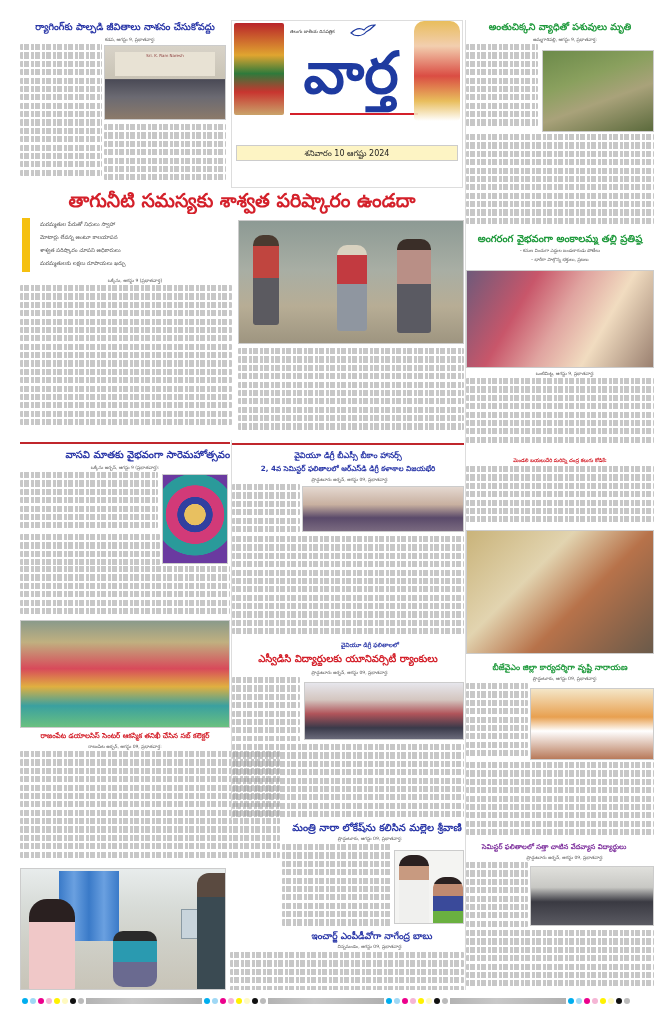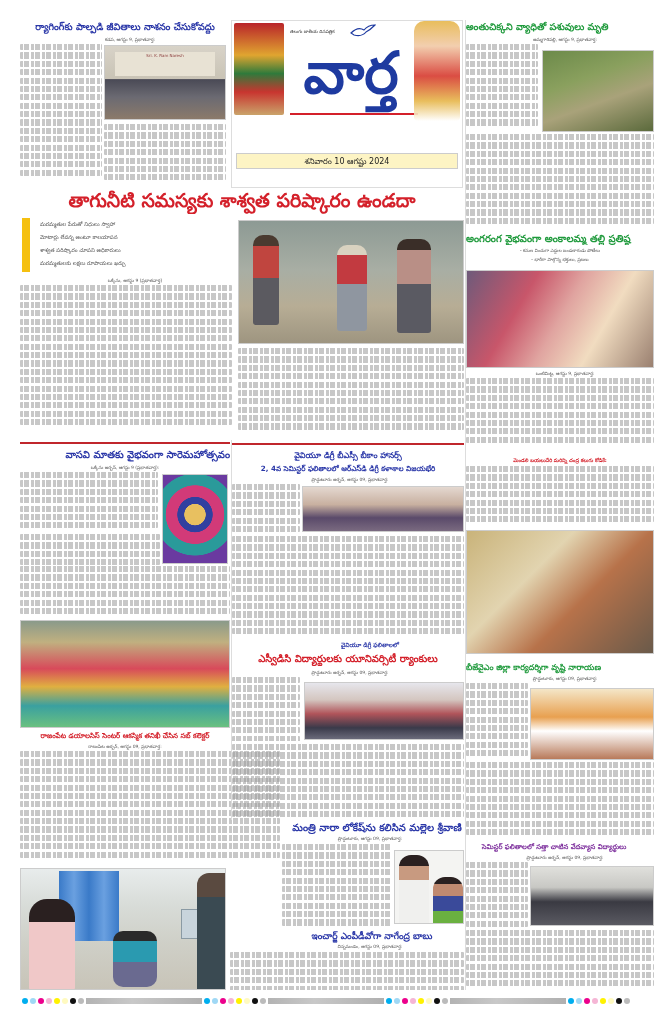--- a/index.html
+++ b/index.html
@@ -3,21 +3,21 @@
 <meta charset="utf-8">
 <style>
   * { box-sizing: border-box; margin: 0; padding: 0; }
   html, body { width: 670px; height: 1024px; background: #ffffff; overflow: hidden; }
   body { font-family: "DejaVu Sans", sans-serif; color: #333; position: relative; }
   .abs { position: absolute; }
   .body-text { font-size: 4.2px; line-height: 6.2px; color: #666; text-align: justify; overflow: hidden; }
   .body-text .ln { display: block; height: 6.2px; background: repeating-linear-gradient(90deg, #9a9a9a 0 3px, transparent 3px 4px, #9a9a9a 4px 9px, transparent 9px 11px); opacity: 0.55; margin-bottom: 2.2px; border-radius: 1px; }
   .dateline { font-size: 4.5px; color: #555; text-align: center; white-space: nowrap; overflow: hidden; }
   .hl-blue { color: #2a37a8; font-weight: bold; white-space: nowrap; overflow: hidden; text-align: center; }
-  .hl-green { color: #1f9a3c; font-weight: bold; white-space: nowrap; overflow: hidden; text-align: left; }
+  .hl-green { color: #1f9a3c; font-weight: bold; white-space: nowrap; overflow: hidden; text-align: center; }
   .hl-red { color: #d4202a; font-weight: bold; white-space: nowrap; overflow: hidden; text-align: center; }
   .hl-purple { color: #7a2a9a; font-weight: bold; white-space: nowrap; overflow: hidden; text-align: center; }
   .photo { overflow: hidden; border: 0.5px solid #ccc; }
   .divider-red { height: 2px; background: #c0262c; }
   .masthead { background: #fff; border: 1px solid #ddd; }
   .mast-top { background: #e11d25; color: #fff; font-weight: bold; text-align: center; font-size: 26px; line-height: 42px; height: 42px; white-space: nowrap; overflow: hidden; letter-spacing: 0.5px; }
   .mast-logo { color: #1e3aa0; font-weight: bold; font-size: 58px; line-height: 80px; text-align: center; }
   .mast-date { background: #fdf4c4; border: 1px solid #ccc; text-align: center; font-size: 8px; line-height: 16px; height: 16px; color: #222; }
   .bullet-box { border-left: 8px solid #f5c010; padding-left: 10px; }
   .bullet-box div { font-size: 5.5px; line-height: 13px; color: #555; white-space: nowrap; }
@@ -34,21 +34,21 @@
     <div style="position:absolute; left:58px; top:8px; font-size:4.5px; color:#333;">తెలుగు జాతీయ దినపత్రిక</div>
     <div style="position:absolute; left:118px; top:2px; width:26px; height:14px;">
       <svg width="26" height="14" viewBox="0 0 26 14">
           <path d="M1 9 Q8 2 14 6 Q18 1 25 1 Q20 6 16 8 Q12 13 4 11 Z" fill="none" stroke="#1e3aa0" stroke-width="1.2"></path>
         </svg>
     </div>
     <div class="mast-logo" style="position:absolute; left:54px; top:12px; width:130px;">వార్త</div>
     <div style="position:absolute; left:58px; top:92px; width:128px; height:2px; background:#d4202a;"></div>
     <div style="position:absolute; left:182px; top:0px; width:46px; height:100px; background:linear-gradient(180deg,#e6b64a 0%,#f1c9a6 25%,#d6392e 55%,#e6b64a 80%,#fff 100%); border-radius:10px 10px 4px 4px; opacity:0.9;"></div>
   </div>
-  <div class="mast-date" style="margin:8px 4px;">శనివారం 10 ఆగష్టు 2024</div>
+  <div class="mast-date" style="margin:0 4px;">శనివారం 10 ఆగష్టు 2024</div>
 </div>
 
 <div class="abs hl-blue" style="left:20px; top:20px; width:210px; font-size:9.5px; line-height:14px;">ర్యాగింగ్‌కు పాల్పడి జీవితాలు నాశనం చేసుకోవద్దు</div>
 <div class="abs dateline" style="left:80px; top:37px; width:100px;">కడప, ఆగస్టు 9, ప్రభాతవార్త:</div>
 <div class="abs body-text" style="left:20px; top:44px; width:82px; height:138px;">
   <span class="ln"></span>
     <span class="ln"></span>
     <span class="ln"></span>
     <span class="ln"></span>
     <span class="ln"></span>

